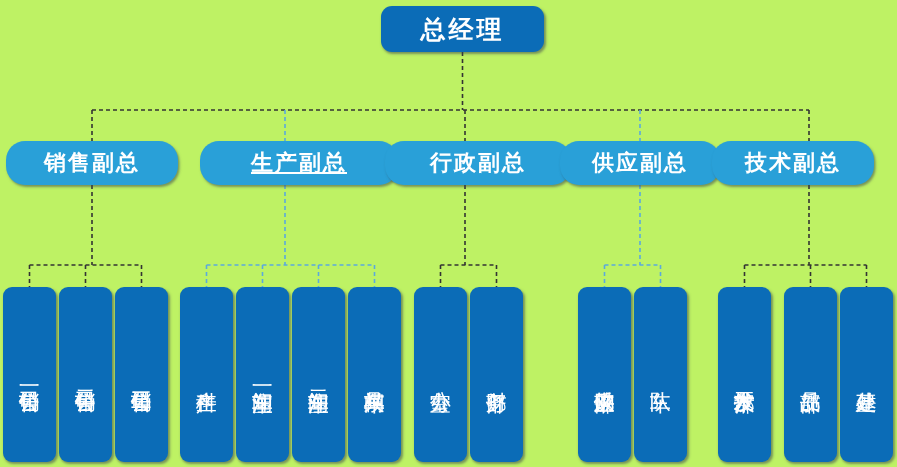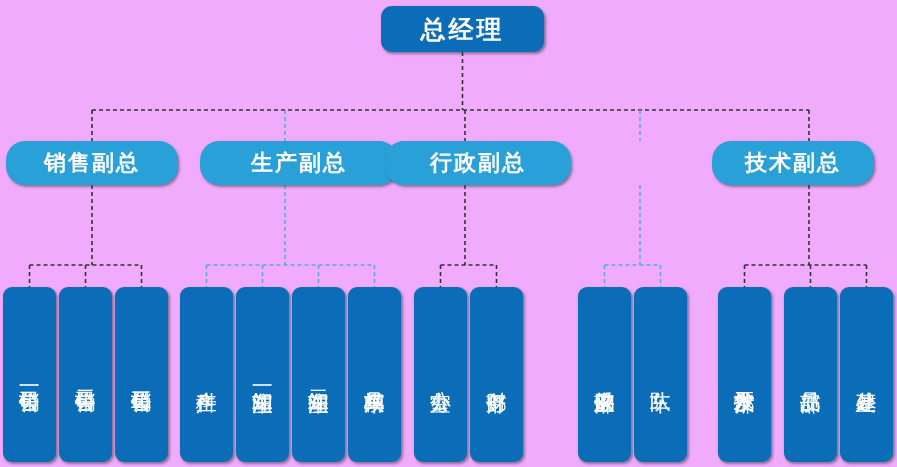--- a/index.html
+++ b/index.html
@@ -8,21 +8,21 @@
     background: #ffffff;
   }
   body {
     font-family: "Liberation Sans", "DejaVu Sans", sans-serif;
   }
   #chart {
     position: relative;
     width: 897px;
     height: 467px;
     overflow: hidden;
-    background: #f0abfc;
+    background: #bef264;
   }
   #connectors {
     position: absolute;
     left: 0;
     top: 0;
     width: 897px;
     height: 467px;
     pointer-events: none;
   }
   .node {
@@ -113,21 +113,21 @@
     </div>
     <div class="node lvl3" style="left: 3px; top: 287px; width: 53px; height: 175px;">
       <span class="txt">销售一公司</span>
     </div>
     <div class="node lvl3" style="left: 59px; top: 287px; width: 53px; height: 175px;">
       <span class="txt">销售二公司</span>
     </div>
     <div class="node lvl3" style="left: 115px; top: 287px; width: 53px; height: 175px;">
       <span class="txt">销售三公司</span>
     </div>
-    <div class="node lvl2" style="left: 200px; top: 141px; width: 198px; height: 44px;">
+    <div class="node lvl2" style="left: 200px; top: 141px; width: 198px; height: 44px; text-decoration: underline;">
       <span class="txt">生产副总</span>
     </div>
     <div class="node lvl3" style="left: 180px; top: 287px; width: 53px; height: 175px;">
       <span class="txt">生产科</span>
     </div>
     <div class="node lvl3" style="left: 236px; top: 287px; width: 53px; height: 175px;">
       <span class="txt">注塑一车间</span>
     </div>
     <div class="node lvl3" style="left: 292px; top: 287px; width: 53px; height: 175px;">
       <span class="txt">注塑二车间</span>
@@ -137,20 +137,23 @@
     </div>
     <div class="node lvl2" style="left: 385px; top: 141px; width: 186px; height: 44px;">
       <span class="txt">行政副总</span>
     </div>
     <div class="node lvl3" style="left: 414px; top: 287px; width: 53px; height: 175px;">
       <span class="txt">办公室</span>
     </div>
     <div class="node lvl3" style="left: 470px; top: 287px; width: 53px; height: 175px;">
       <span class="txt">财务部</span>
     </div>
+    <div class="node lvl2" style="left: 560px; top: 141px; width: 160px; height: 44px;">
+      <span class="txt">供应副总</span>
+    </div>
     <div class="node lvl3" style="left: 578px; top: 287px; width: 53px; height: 175px;">
       <span class="txt">采购供应部</span>
     </div>
     <div class="node lvl3" style="left: 634px; top: 287px; width: 53px; height: 175px;">
       <span class="txt">车队</span>
     </div>
     <div class="node lvl2" style="left: 712px; top: 141px; width: 162px; height: 44px;">
       <span class="txt">技术副总</span>
     </div>
     <div class="node lvl3" style="left: 718px; top: 287px; width: 53px; height: 175px;">

